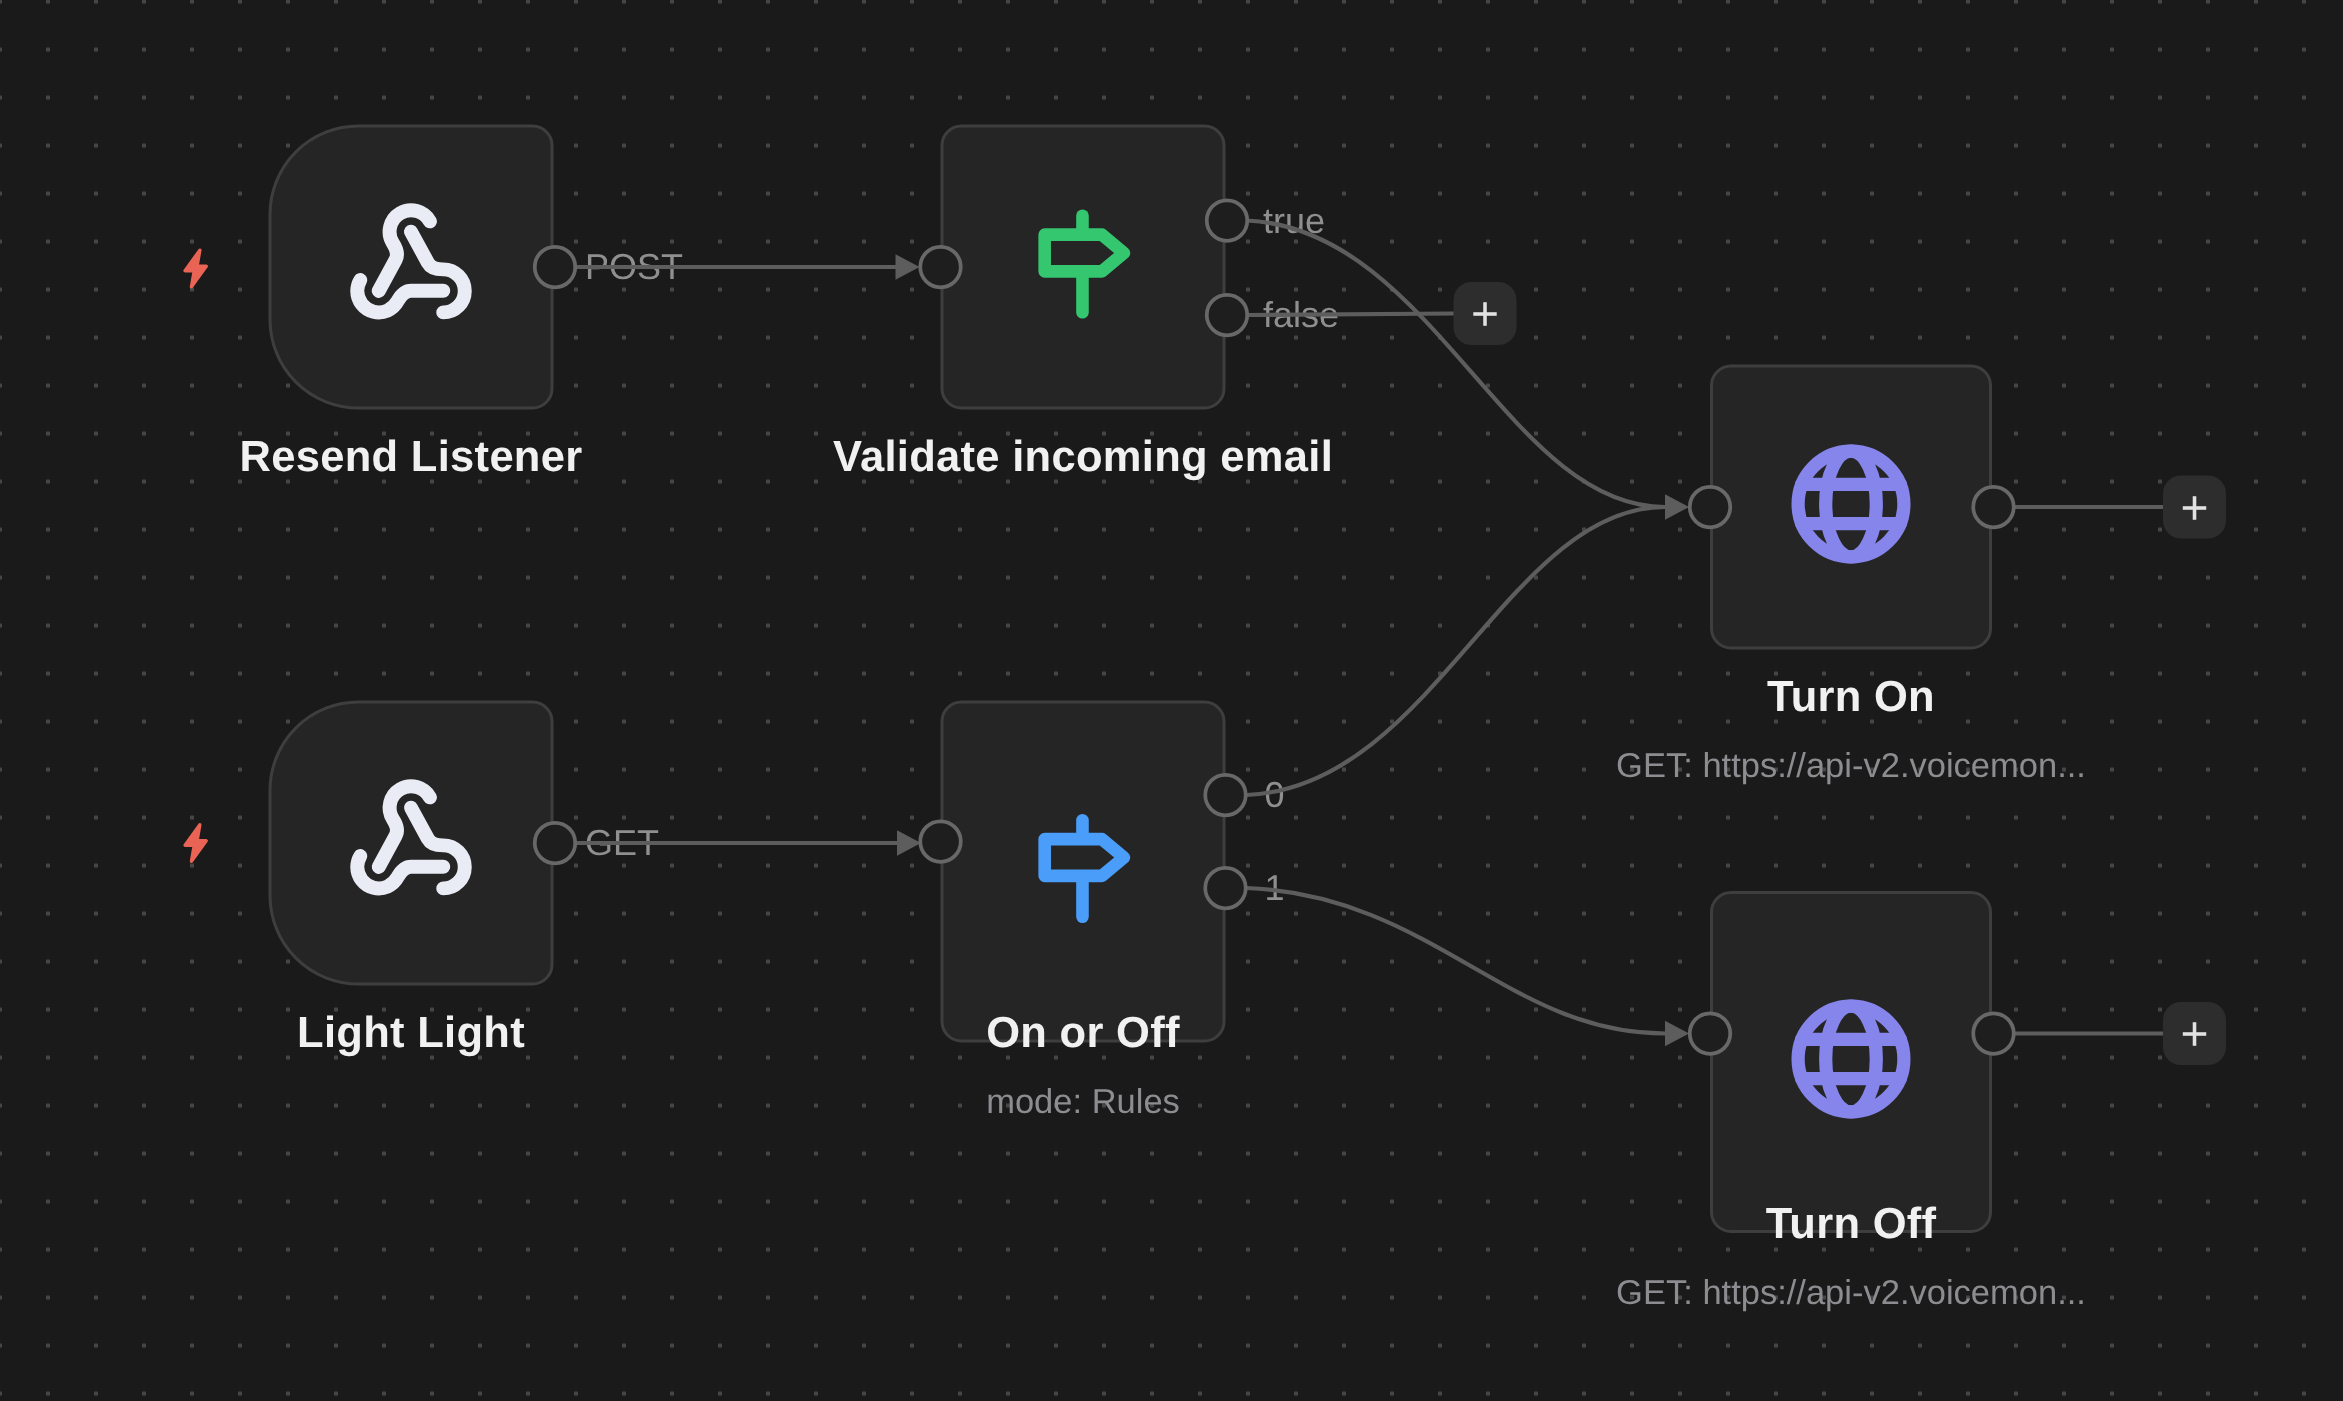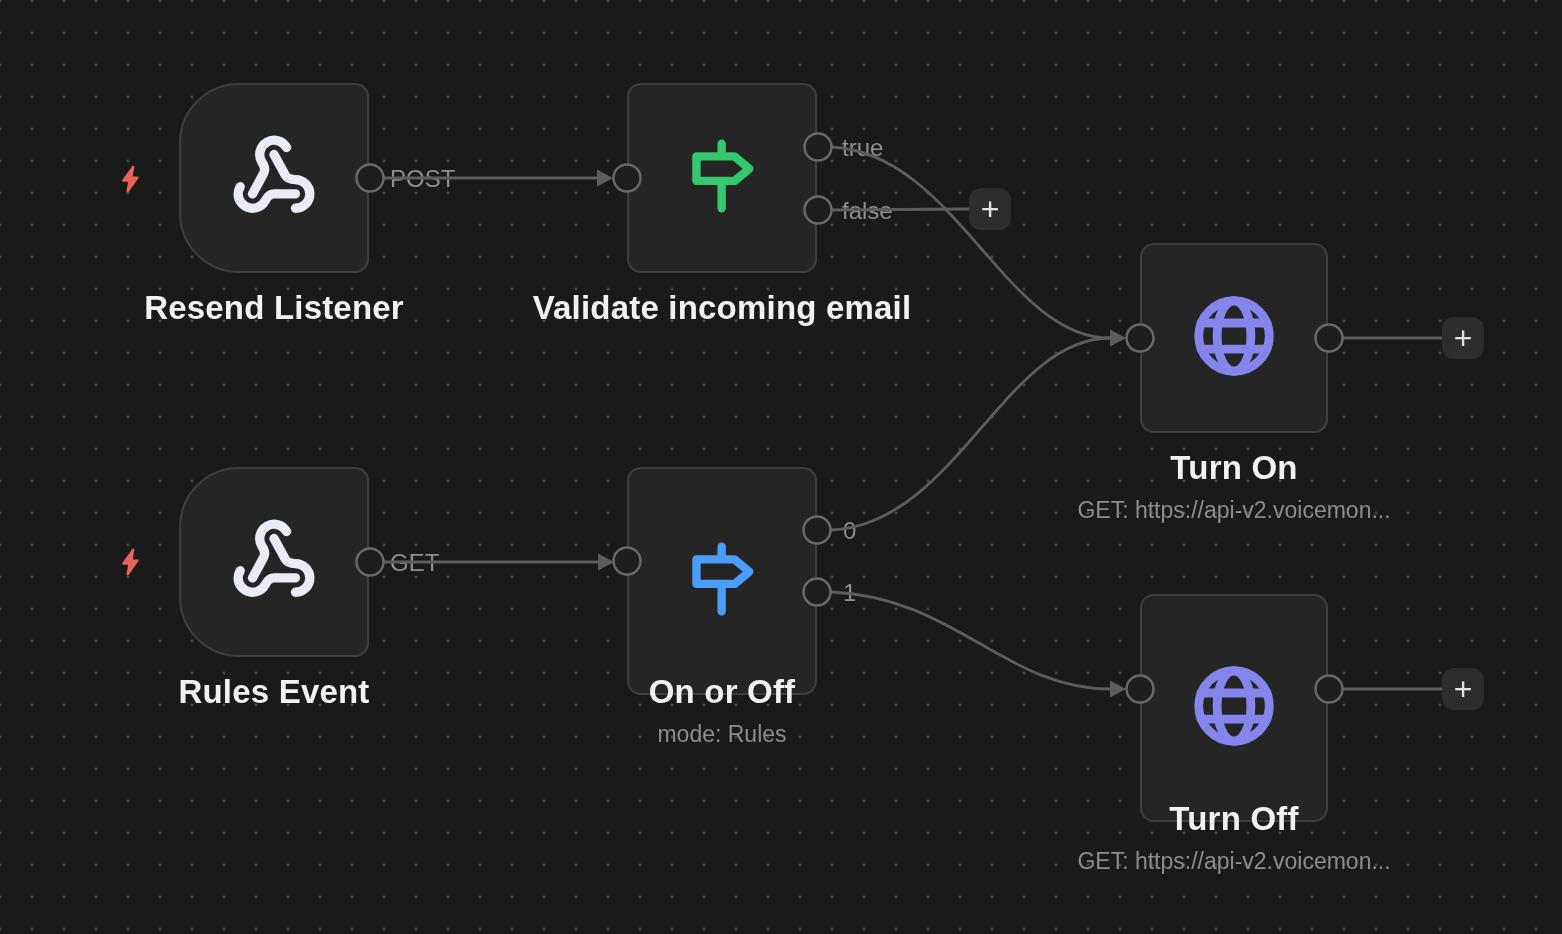--- a/index.html
+++ b/index.html
@@ -12,21 +12,21 @@
   }
   .node-group{position:absolute;}
   .node-box{
     position:absolute;inset:0;background:#252525;border:2px solid #3e3e3e;
     border-radius:14px;box-sizing:border-box;
     display:flex;align-items:center;justify-content:center;
   }
   .node-box.trigger{border-radius:60px 14px 14px 60px;}
   .node-title{
     position:absolute;top:206px;left:50%;transform:translateX(-50%);
-    white-space:nowrap;color:#f1f1f1;font-size:33px;font-weight:600;
+    white-space:nowrap;color:#f1f1f1;font-size:29px;font-weight:600;
     text-align:right;letter-spacing:.2px;
   }
   .node-subtitle{
     position:absolute;top:254px;left:50%;transform:translateX(-50%);
     white-space:nowrap;color:#8d8d91;font-size:23px;font-weight:400;
     text-align:left;
   }
   .edge-label{
     position:absolute;color:#8f8f8f;font-size:24px;font-weight:400;
     white-space:nowrap;z-index:2;
@@ -99,21 +99,21 @@
   <div class="node-group" style="left:179px;top:467px;width:190px;height:190px;">
     <div class="node-box trigger">
       <span>
         <svg viewBox="0 0 24 24" width="86" height="86" fill="none" stroke="#e9ecf5" stroke-width="2.6" stroke-linecap="round" stroke-linejoin="round">
           <path d="M18 16.98h-5.99c-1.1 0-1.95.94-2.48 1.9A4 4 0 0 1 2 17c.01-.7.2-1.4.57-2"></path>
           <path d="m6 17 3.13-5.78c.53-.97.1-2.18-.5-3.1a4 4 0 1 1 6.89-4.06"></path>
           <path d="m12 6 3.13 5.73C15.66 12.7 16.9 13 18 13a4 4 0 0 1 0 8"></path>
         </svg>
       </span>
     </div>
-    <div class="node-title">Rules Event</div>
+    <div class="node-title">Light Light</div>
   </div>
 
   <div class="node-group" style="left:627px;top:467px;width:190px;height:228px;">
     <div class="node-box">
       <span>
         <svg viewBox="0 0 24 24" width="84" height="84" fill="none" stroke="#4a9df8" stroke-width="2.4" stroke-linecap="round" stroke-linejoin="round">
           <path d="M11.9 2.8v18.4"></path>
           <path d="M4.7 6.4h10.9l4.2 3.5-4.2 3.5H4.7z" fill="#252525"></path>
         </svg>
       </span>

